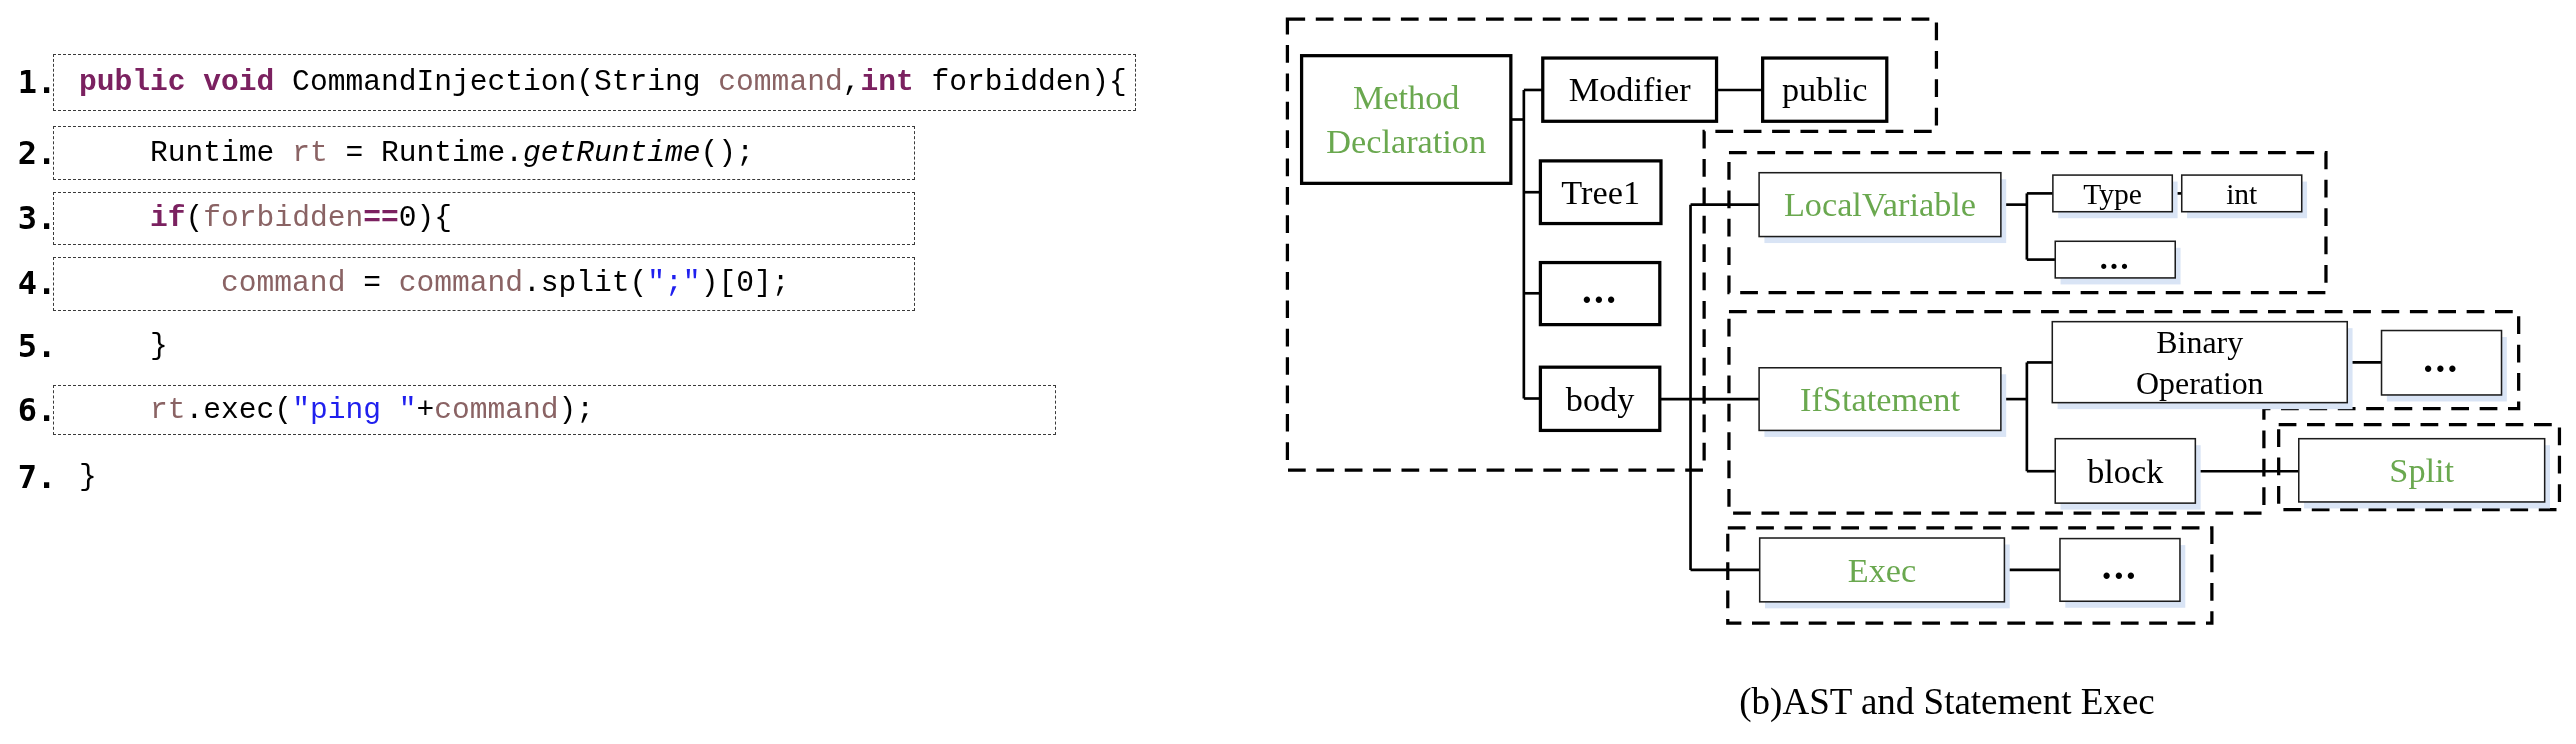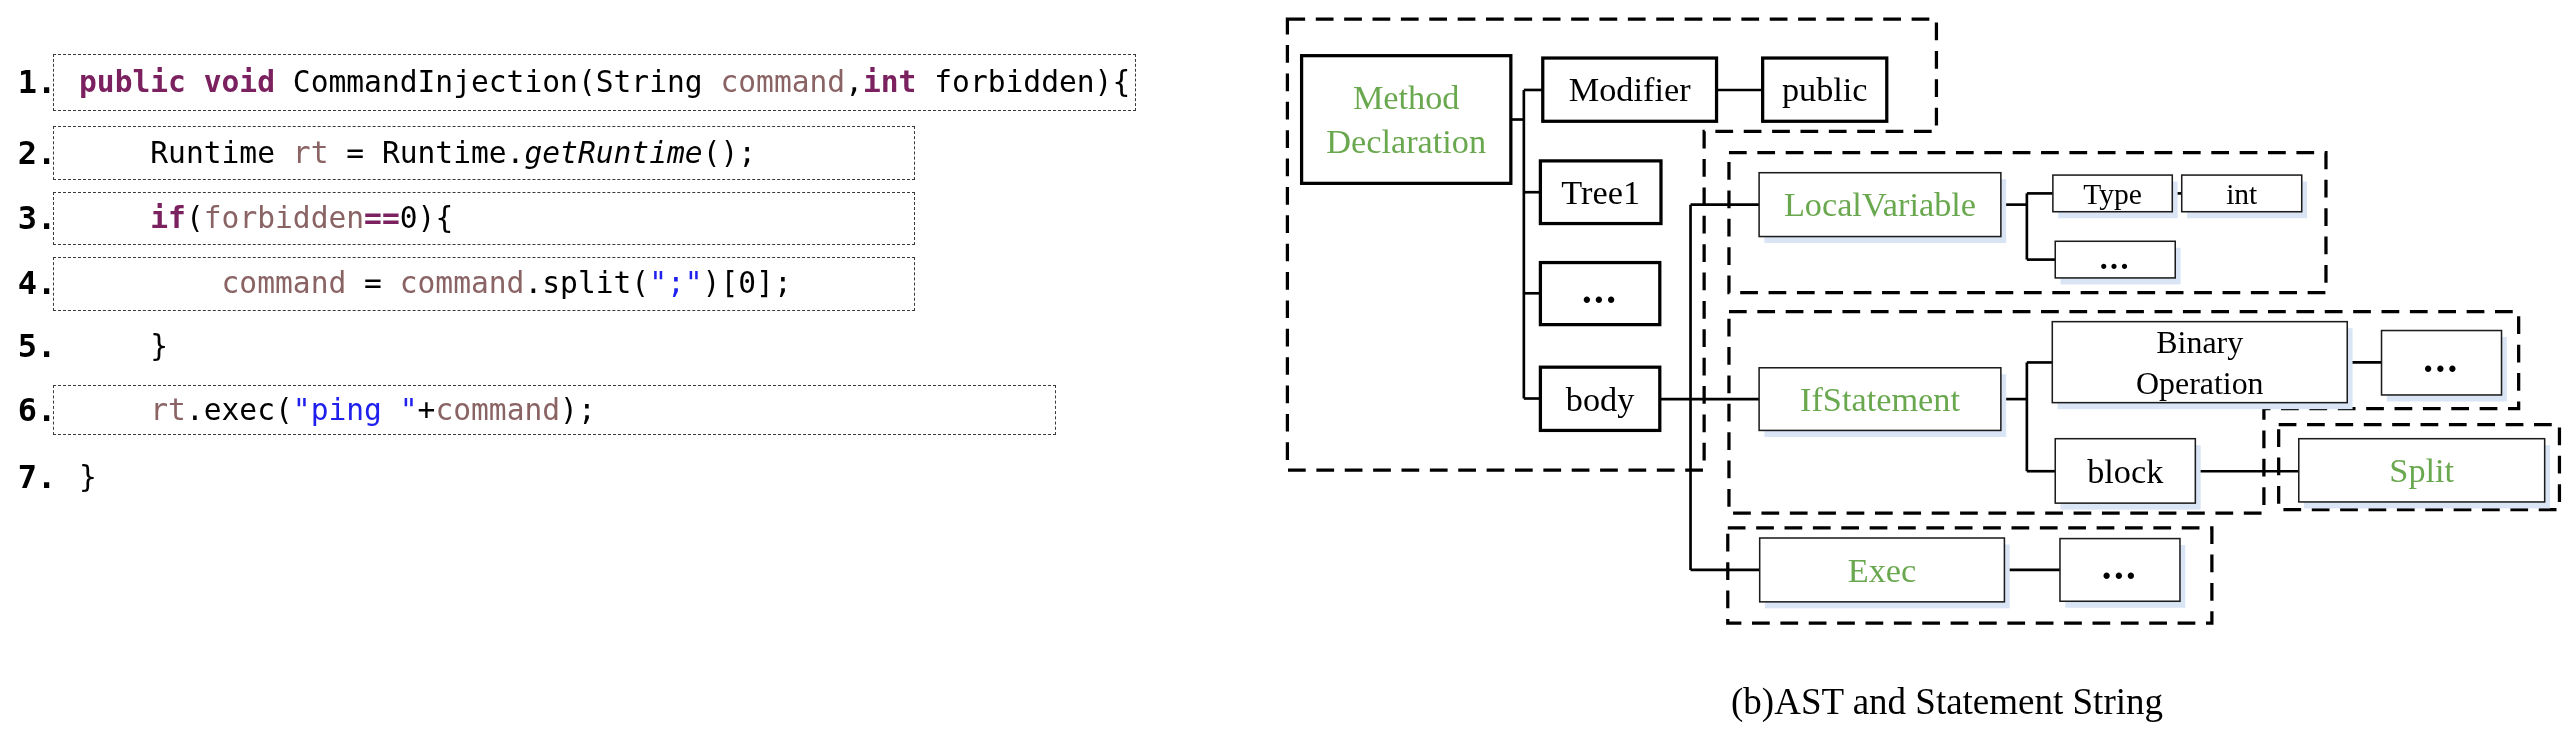--- a/index.html
+++ b/index.html
@@ -2,21 +2,21 @@
 <html style="font-size:9.5px"><head>
 <meta charset="utf-8">
 <style>
   html,body{margin:0;padding:0;background:#ffffff;}
   #canvas{position:relative;width:2576px;height:745px;background:#ffffff;overflow:hidden;
           font-family:"DejaVu Sans Mono", monospace;}
   
   .code-line{position:absolute;left:0;top:0;width:100%;height:0;}
   .code-box{position:absolute;border:1.8px dashed #3a3a3a;background:transparent;box-sizing:border-box;}
   .code-num{position:absolute;left:17.7px;font-size:32px;font-weight:600;color:#000;line-height:43px;}
-  .code-text{position:absolute;left:79px;font-size:29.6px;line-height:43px;white-space:pre;}
+  .code-text{position:absolute;left:79px;font-size:29.6px;line-height:43px;white-space:pre;font-family:Liberation Mono, monospace;}
   .seg-keyword{font-weight:bold;}
   .seg-italic{font-style:italic;}
   
   .caption{position:absolute;transform:translateX(-50%);font-family:"Liberation Serif", serif;
            font-size:37px;color:#000;white-space:nowrap;}
   
   #tree-svg{position:absolute;left:0;top:0;}
   .region{fill:none;stroke:#000;stroke-width:5.5;stroke-dasharray:30 18;}
   .connector{fill:none;stroke:#000;stroke-width:4.5;}
   .node-ast{fill:#ffffff;stroke:#000;stroke-width:5.5;}
@@ -132,15 +132,15 @@
       <rect x="3898" y="753" width="416" height="107" fill="#d9e4f5" class="node-shadow"></rect>
       <rect x="3889" y="742" width="416" height="107" class="node-stmt"></rect>
       <text x="4097" class="node-label" fill="#6aa84f" font-size="58" y="815.51">Split</text>
       <rect x="2986" y="921" width="414" height="108" fill="#d9e4f5" class="node-shadow"></rect>
       <rect x="2977" y="910" width="414" height="108" class="node-stmt"></rect>
       <text x="3184" class="node-label" fill="#6aa84f" font-size="58" y="984.01">Exec</text>
       <rect x="3494" y="922" width="203" height="106" fill="#d9e4f5" class="node-shadow"></rect>
       <rect x="3485" y="911" width="203" height="106" class="node-stmt"></rect>
       <text x="3586.5" class="node-label dots" fill="#000000" font-size="66" y="980">...</text>
     </svg>
-  <div class="caption" id="caption-b" style="left: 1947px; top: 680px;">(b)AST and Statement String</div>
+  <div class="caption" id="caption-b" style="left: 1947px; top: 680px;">(b)AST and Statement Exec</div>
 </div>
 
 
 </body></html>

